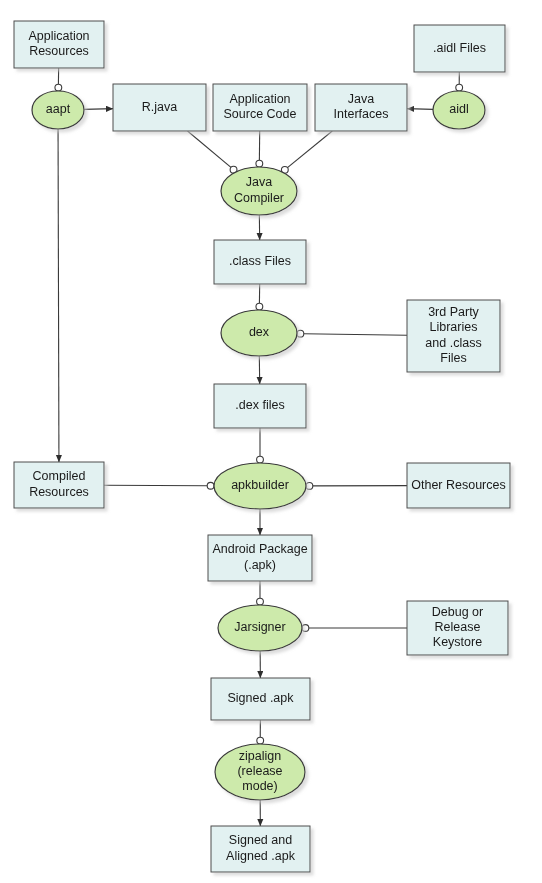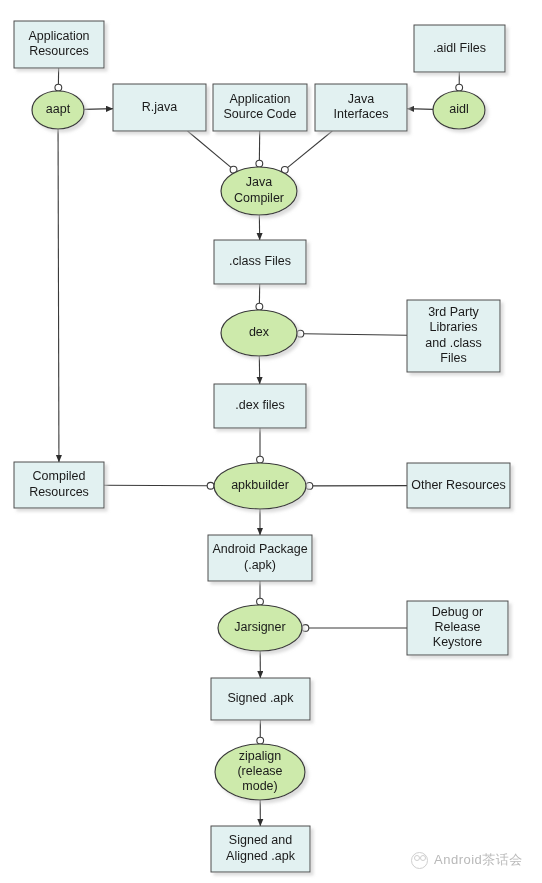--- a/index.html
+++ b/index.html
@@ -264,18 +264,14 @@
           <ellipse cx="260" cy="628" rx="42" ry="23" class="node-ellipse" filter="url(#dropshadow)"></ellipse>
           <text x="260" y="628" class="node-label"><tspan x="260" dy="0">Jarsigner</tspan></text>
         </g>
         <g>
           <ellipse cx="260" cy="772" rx="45" ry="28" class="node-ellipse" filter="url(#dropshadow)"></ellipse>
           <text x="260" y="756.8" class="node-label"><tspan x="260" dy="0">zipalign</tspan><tspan x="260" dy="15.2">(release</tspan><tspan x="260" dy="15.2">mode)</tspan></text>
         </g>
       </g>
   </svg>
 
-  <div class="watermark" style="left: 411px; top: 851px;">
-    <span class="wm-icon"></span>
-    <span>Android茶话会</span>
-  </div>
 
 </div>
 
 </body></html>

